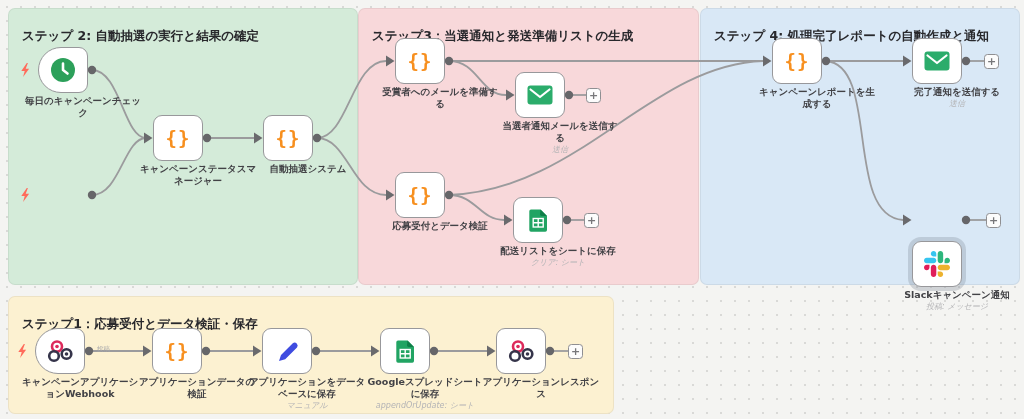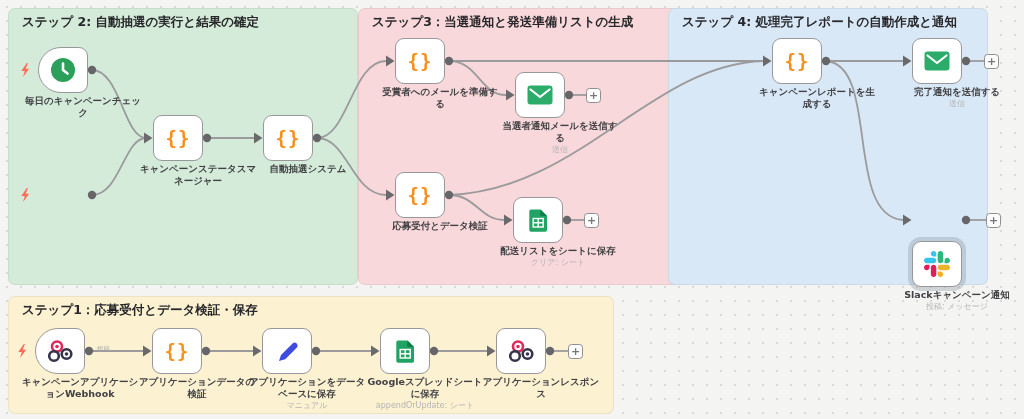--- a/index.html
+++ b/index.html
@@ -4,53 +4,53 @@
 <style>
   html,body{margin:0;padding:0;}
   body{font-family:"DejaVu Sans","Liberation Sans",sans-serif;}
   .canvas{
     position:relative;width:1024px;height:419px;overflow:hidden;
     background-color:#f4f4f2;
     background-image:radial-gradient(#d9d9d7 1px, transparent 1.3px);
     background-size:14px 14px;
   }
   .sticky{position:absolute;border-radius:7px;border:1px solid rgba(0,0,0,.06);z-index:1;}
-  .sticky-title{font-size:12.5px;font-weight:bold;color:#28282c;padding:5px 13px;white-space:nowrap;}
+  .sticky-title{font-size:12.5px;font-weight:bold;color:#28282c;padding:19px 13px;white-space:nowrap;}
   .wires{position:absolute;left:0;top:0;z-index:2;}
   .node{
     position:absolute;width:50px;height:46px;background:#fff;
     border:1.7px solid #98989b;border-radius:9px;box-sizing:border-box;
     display:flex;align-items:center;justify-content:center;z-index:3;cursor:pointer;
   }
   .node.trigger{border-radius:23px 9px 9px 23px;}
   .node.selected{box-shadow:0 0 0 4px rgba(125,136,148,.3);margin-top:44px;}
   .caption{position:absolute;top:47px;left:50%;transform:translateX(-50%);width:124px;text-align:center;pointer-events:none;padding-left:40px;}
   .node-label{font-size:9.5px;line-height:1.28;font-weight:600;color:#424246;}
-  .node-sublabel{font-size:8px;line-height:1.3;margin-top:1px;color:#b4b4b6;font-weight:400;}
+  .node-sublabel{font-size:8px;line-height:1.3;margin-top:1px;color:#b4b4b6;font-weight:400;font-style:italic;}
   .code-glyph{font-family:"DejaVu Sans Mono","Liberation Mono",monospace;font-weight:bold;color:#f78f1e;font-size:19px;letter-spacing:1px;}
   .plus-btn{
     position:absolute;width:15px;height:15px;background:#fcfcfc;border:1.5px solid #8f8f92;
     border-radius:3.5px;box-sizing:border-box;z-index:3;color:#77777a;font-size:11px;line-height:11px;
     display:flex;align-items:center;justify-content:center;cursor:pointer;font-weight:bold;
   }
   .bolt{position:absolute;z-index:3;}
   .wire-label{position:absolute;font-size:6.5px;color:#a9a9ab;z-index:2;text-align:right;}
 </style>
 </head>
 <body>
 
 <div class="canvas">
 
   <div class="sticky" style="left:8px;top:8px;width:348px;height:275px;background:#d4ebd9">
     <div class="sticky-title">ステップ 2: 自動抽選の実行と結果の確定</div>
   </div>
   <div class="sticky" style="left:358px;top:8px;width:339px;height:275px;background:#f8d8da">
     <div class="sticky-title">ステップ3：当選通知と発送準備リストの生成</div>
   </div>
-  <div class="sticky" style="left:668px;top:8px;width:318px;height:275px;background:#d9e8f6">
+  <div class="sticky" style="left:700px;top:8px;width:318px;height:275px;background:#d9e8f6">
     <div class="sticky-title">ステップ 4: 処理完了レポートの自動作成と通知</div>
   </div>
   <div class="sticky" style="left:8px;top:296px;width:604px;height:116px;background:#fcf1d1">
     <div class="sticky-title">ステップ1：応募受付とデータ検証・保存</div>
   </div>
 
   <svg class="wires" width="1024" height="419" viewBox="0 0 1024 419">
     <g fill="none" stroke="#9b9b9d" stroke-width="1.8">
       <path d="M92,70 C120,70 124,138 146,138"></path>
       <path d="M92,195 C120,195 124,138 146,138"></path>

